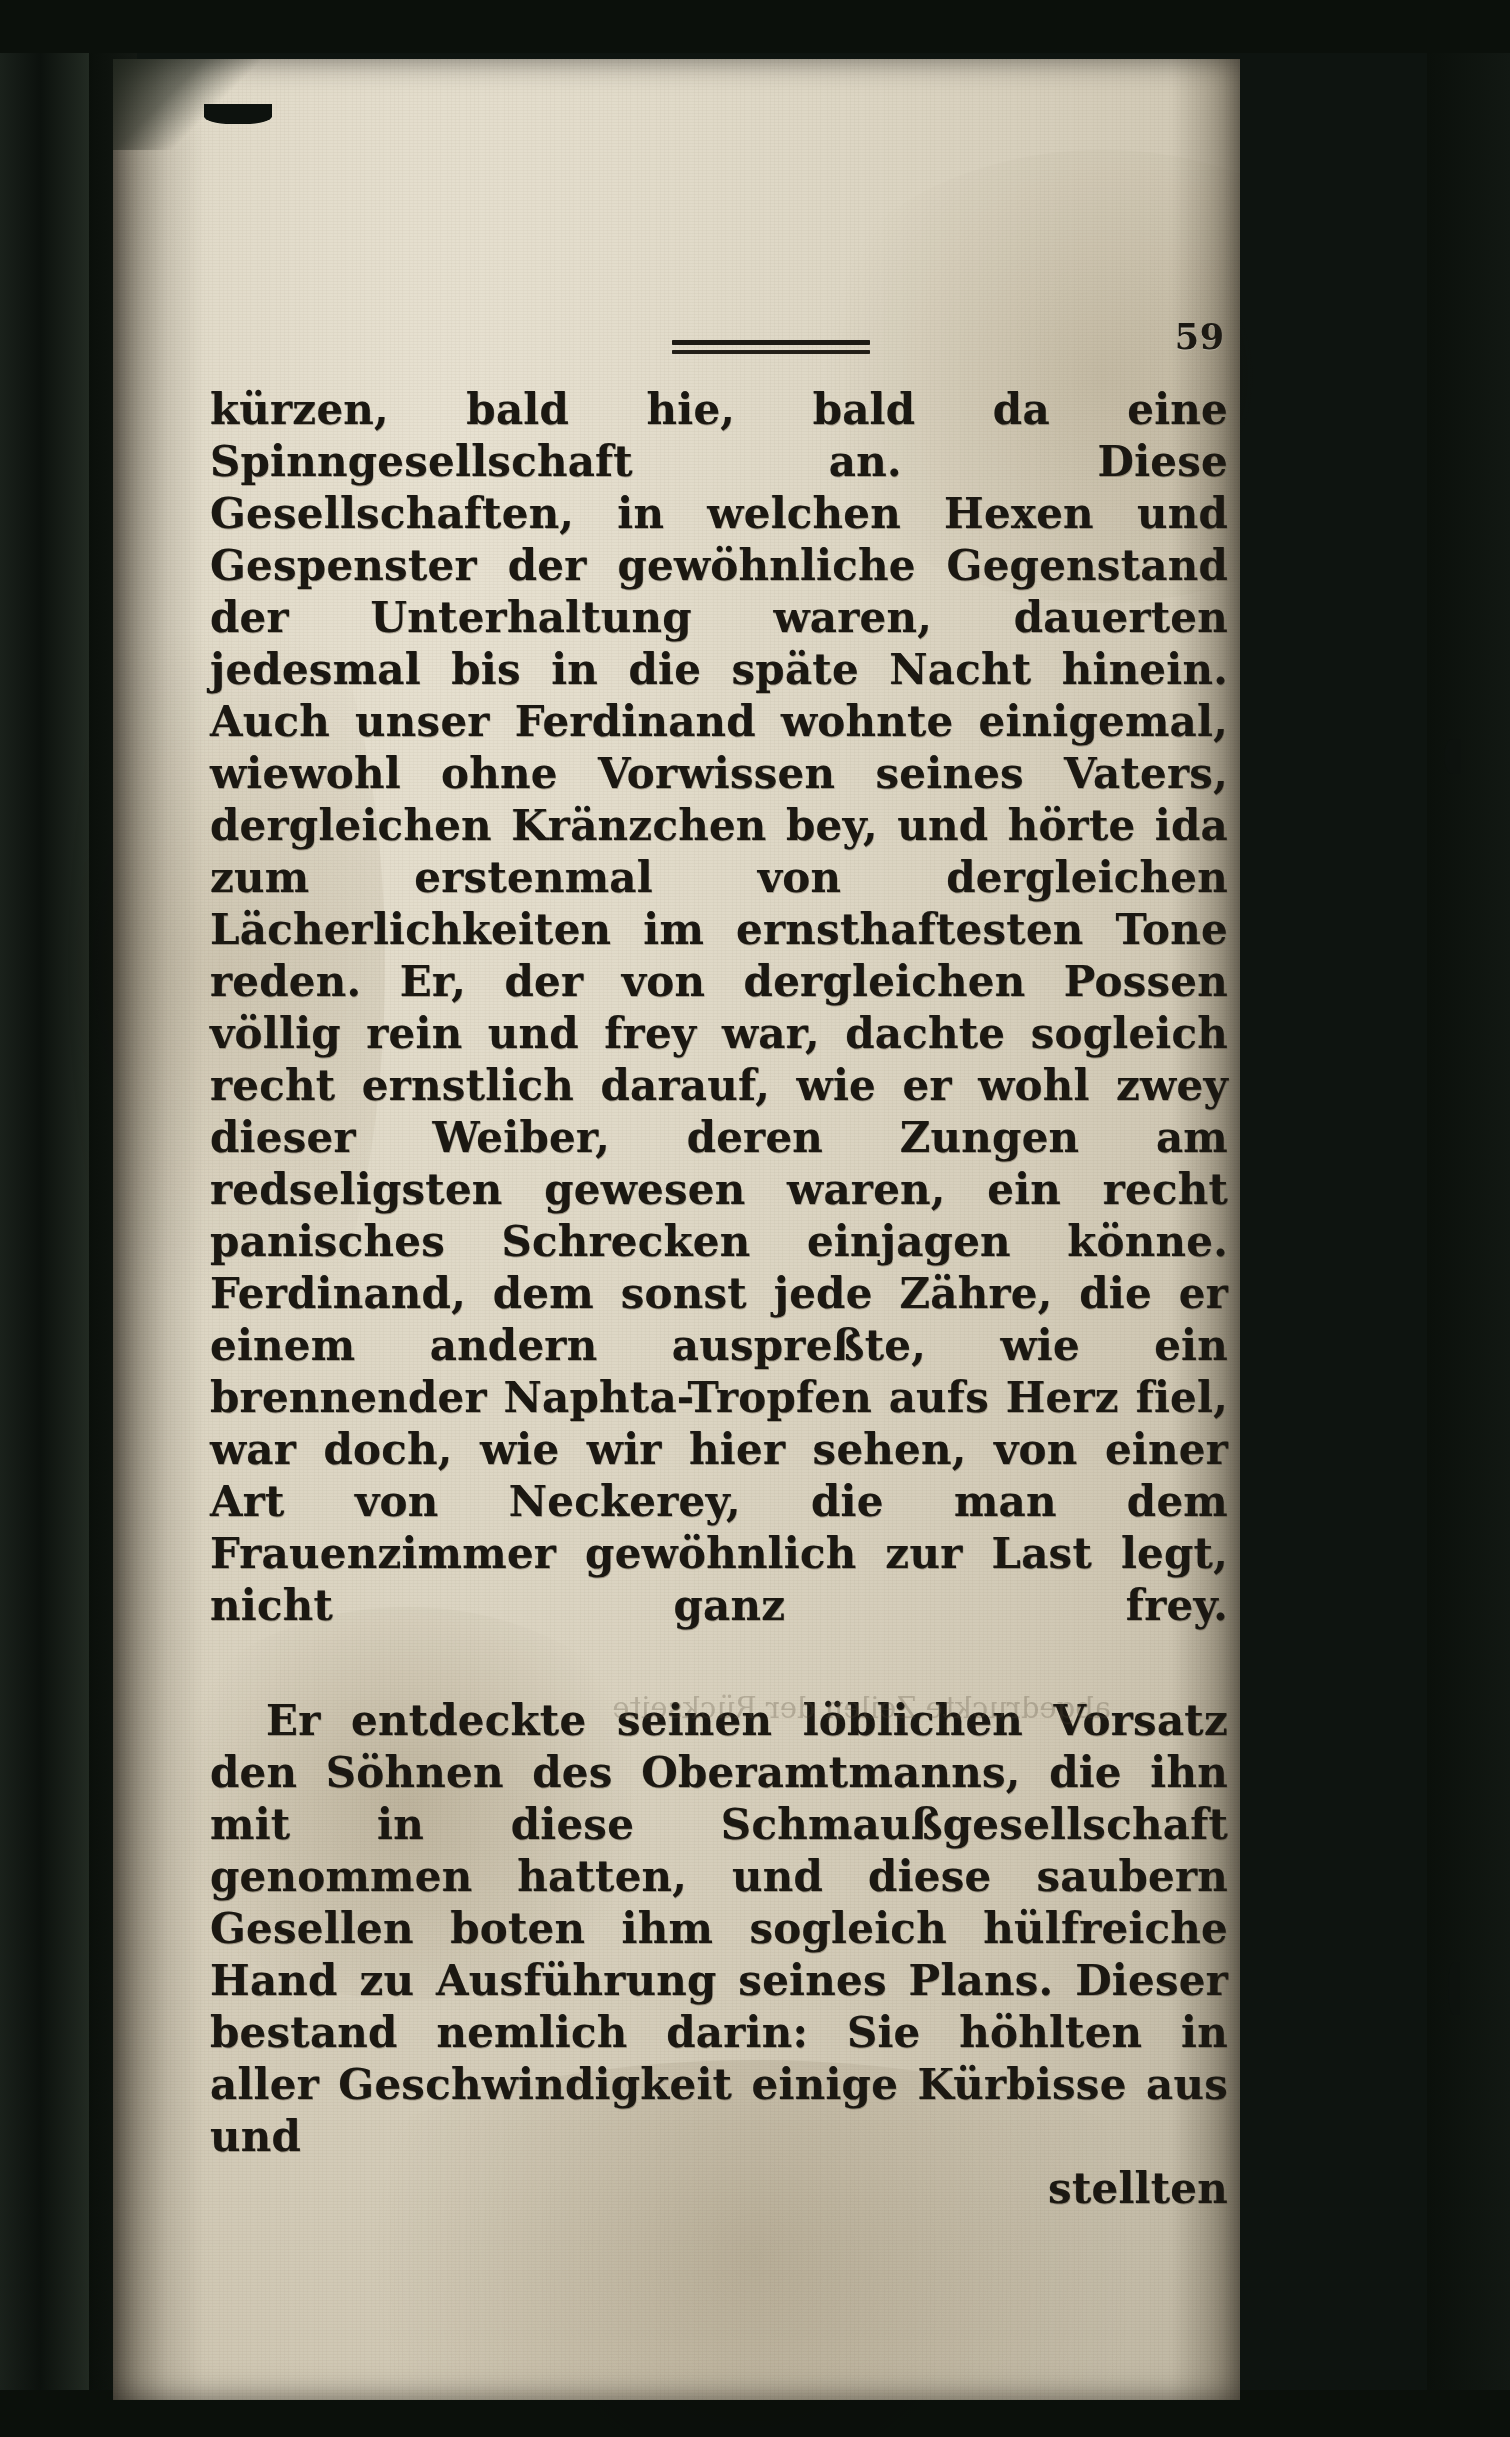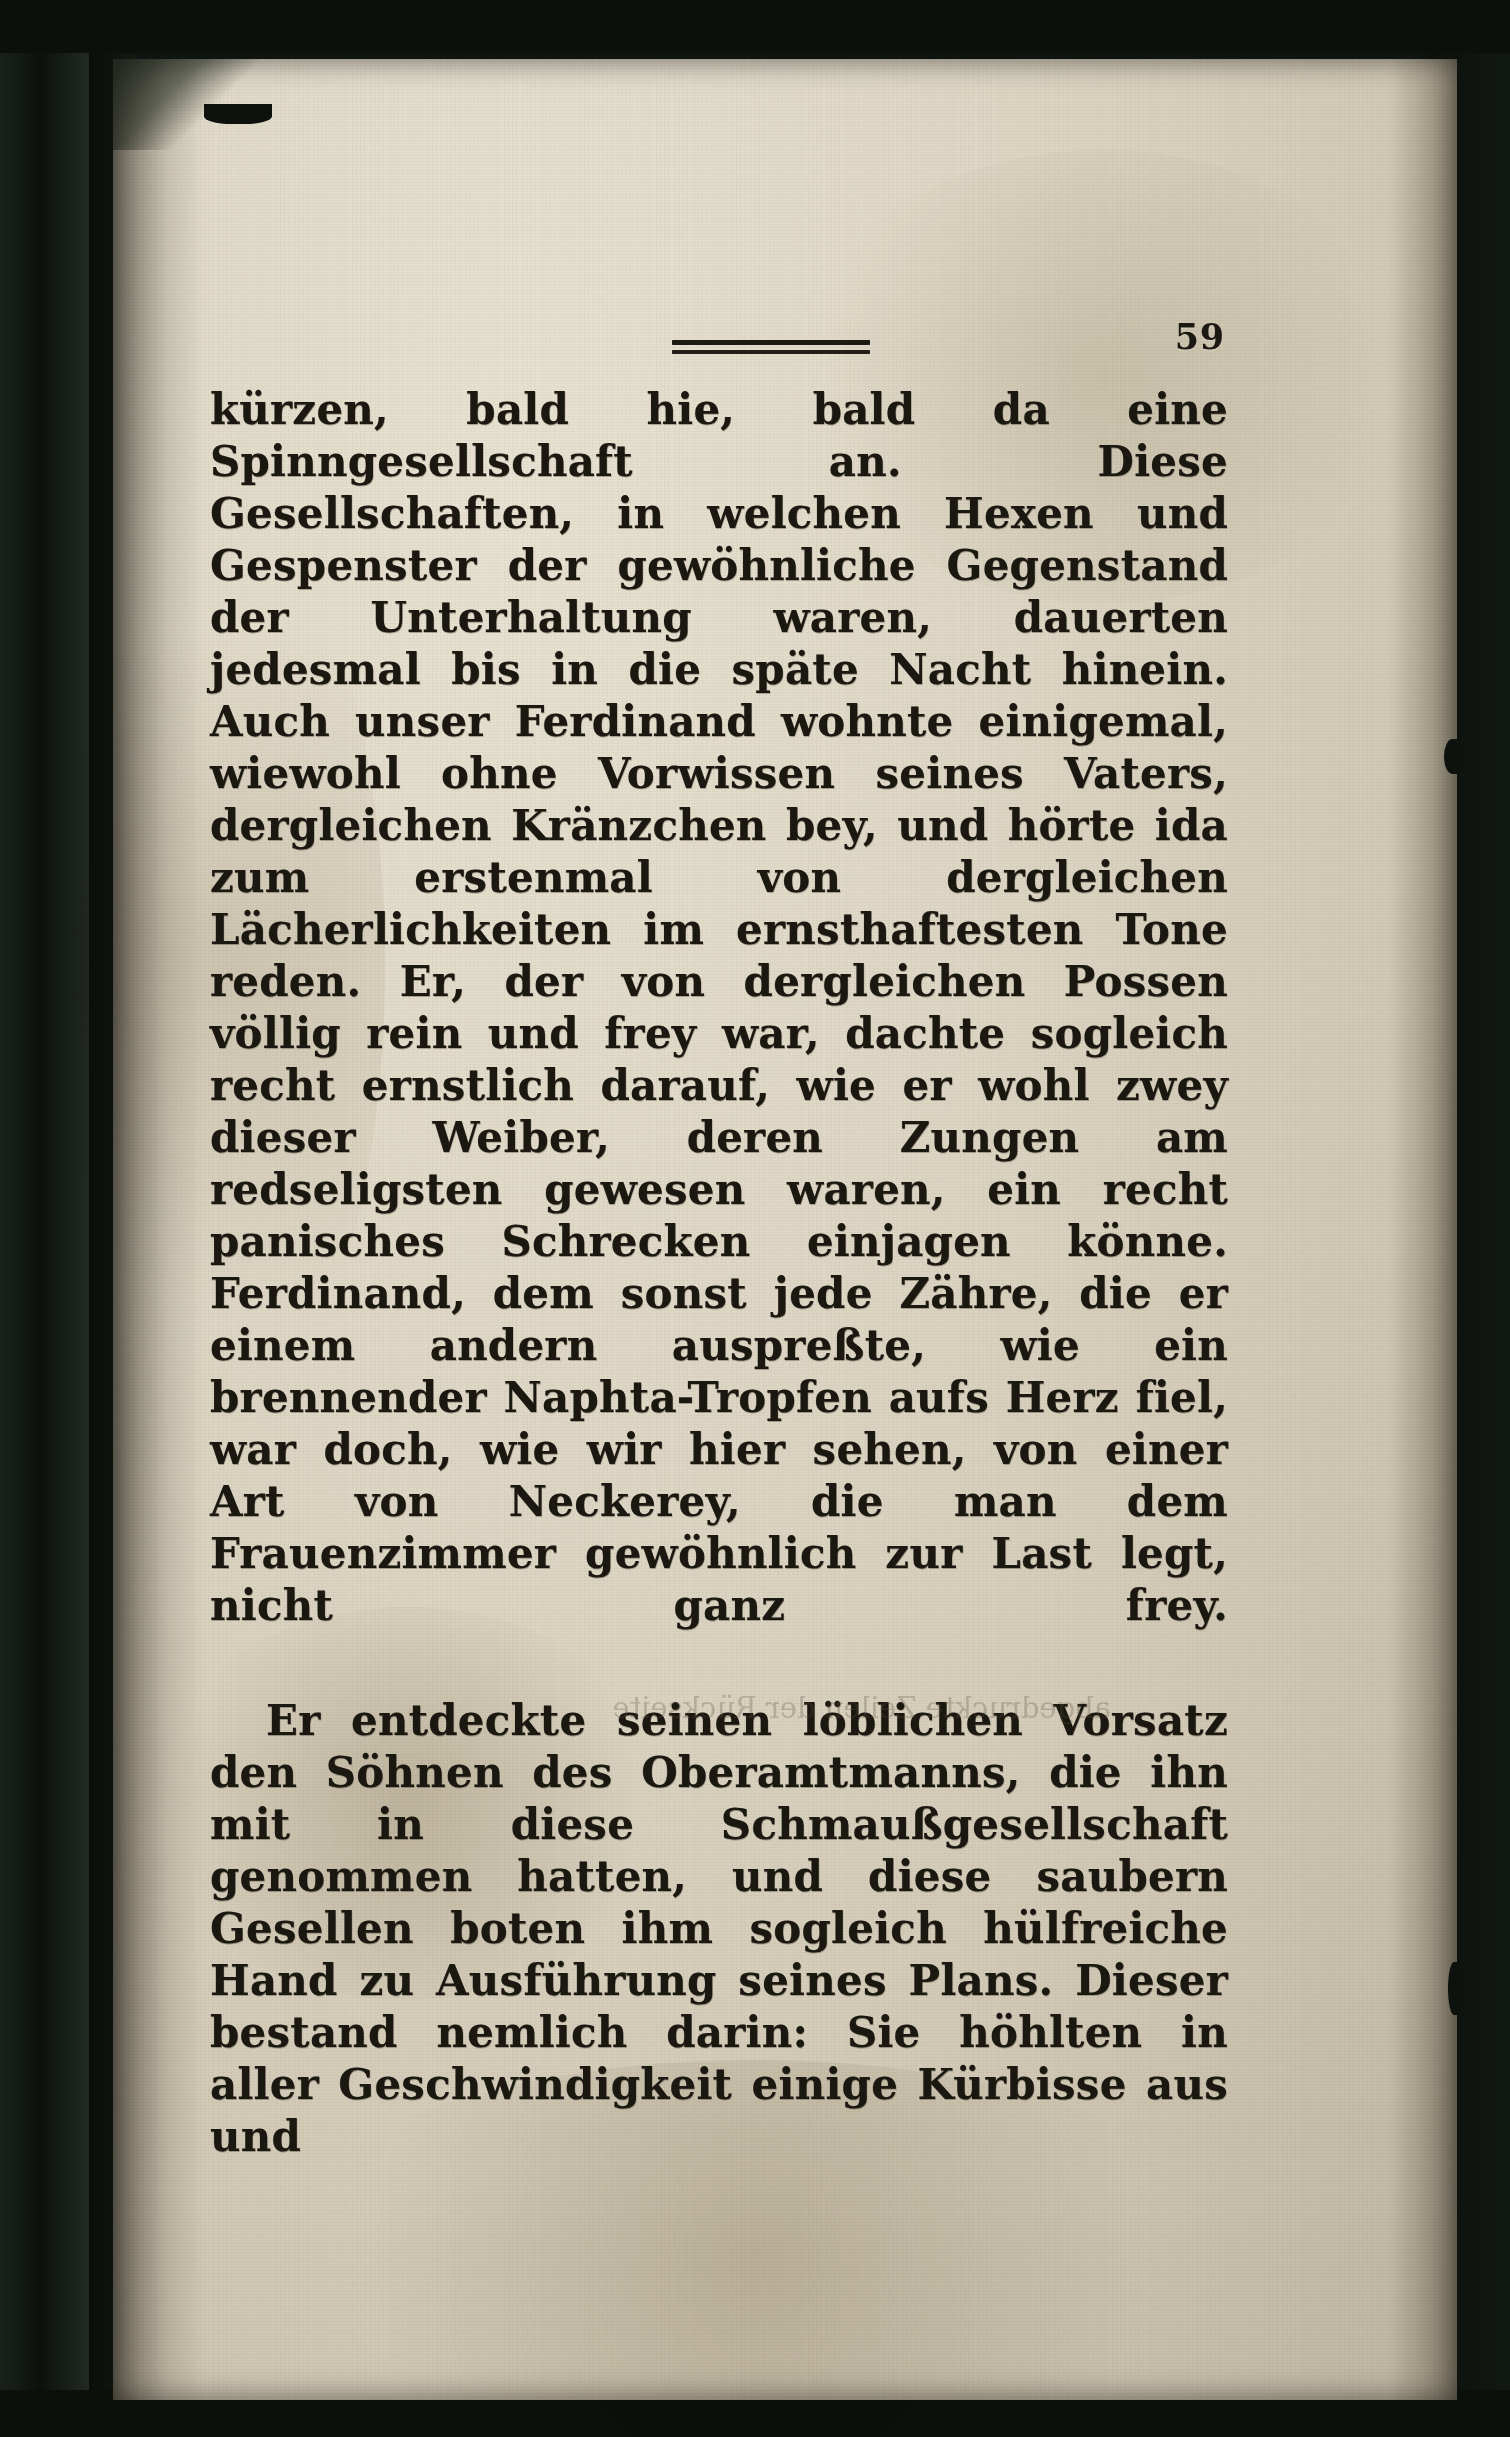--- a/index.html
+++ b/index.html
@@ -53,21 +53,21 @@
     left: 0; bottom: 0;
     width: 1510px; height: 48px;
     background: #0b100b;
   }
 
   
   .leaf {
     position: absolute;
     left: 113px;
     top: 59px;
-    width: 1344px;
+    width: 1127px;
     height: 2341px;
     background:
       radial-gradient(ellipse at 30% 18%, #e8e2d2 0%, #ddd6c4 38%, #cfc7b3 72%, #bdb5a1 100%);
     box-shadow: 0 0 30px rgba(0,0,0,0.55) inset;
   }
   
   .grain {
     position: absolute;
     inset: 0;
     background-image:
@@ -244,20 +244,21 @@
           <div class="r2"></div>
         </div>
         <div class="folio">59</div>
       </div>
 
       <div class="textblock">
         <p class="para p1">kürzen, bald hie, bald da eine Spinngesellschaft an. Diese Gesellschaften, in welchen Hexen und Gespenster der gewöhnliche Gegenstand der Unterhaltung waren, dauerten jedesmal bis in die späte Nacht hinein. Auch unser Ferdinand wohnte einigemal, wiewohl ohne Vorwissen seines Vaters, dergleichen Kränzchen bey, und hörte ida zum erstenmal von dergleichen Lächerlichkeiten im ernsthaftesten Tone reden. Er, der von dergleichen Possen völlig rein und frey war, dachte sogleich recht ernstlich darauf, wie er wohl zwey dieser Weiber, deren Zungen am redseligsten gewesen waren, ein recht panisches Schrecken einjagen könne. Ferdinand, dem sonst jede Zähre, die er einem andern auspreßte, wie ein brennender Naphta-Tropfen aufs Herz fiel, war doch, wie wir hier sehen, von einer Art von Neckerey, die man dem Frauenzimmer gewöhnlich zur Last legt, nicht ganz frey.</p>
 
         <p class="para p2">
           <span>Er entdeckte seinen löblichen Vorsatz den Söhnen des Oberamtmanns, die ihn mit in diese Schmaußgesellschaft genommen hatten, und diese saubern Gesellen boten ihm sogleich hülfreiche Hand zu Ausführung seines Plans. Dieser bestand nemlich darin: Sie höhlten in aller Geschwindigkeit einige Kürbisse aus und</span>
+          <span class="lastline">stellten</span>
         </p>
       </div>
 
       <div class="bleed">abgedruckte Zeilen der Rückseite</div>
 
     </div>
   </div>
 </div>
 
 

